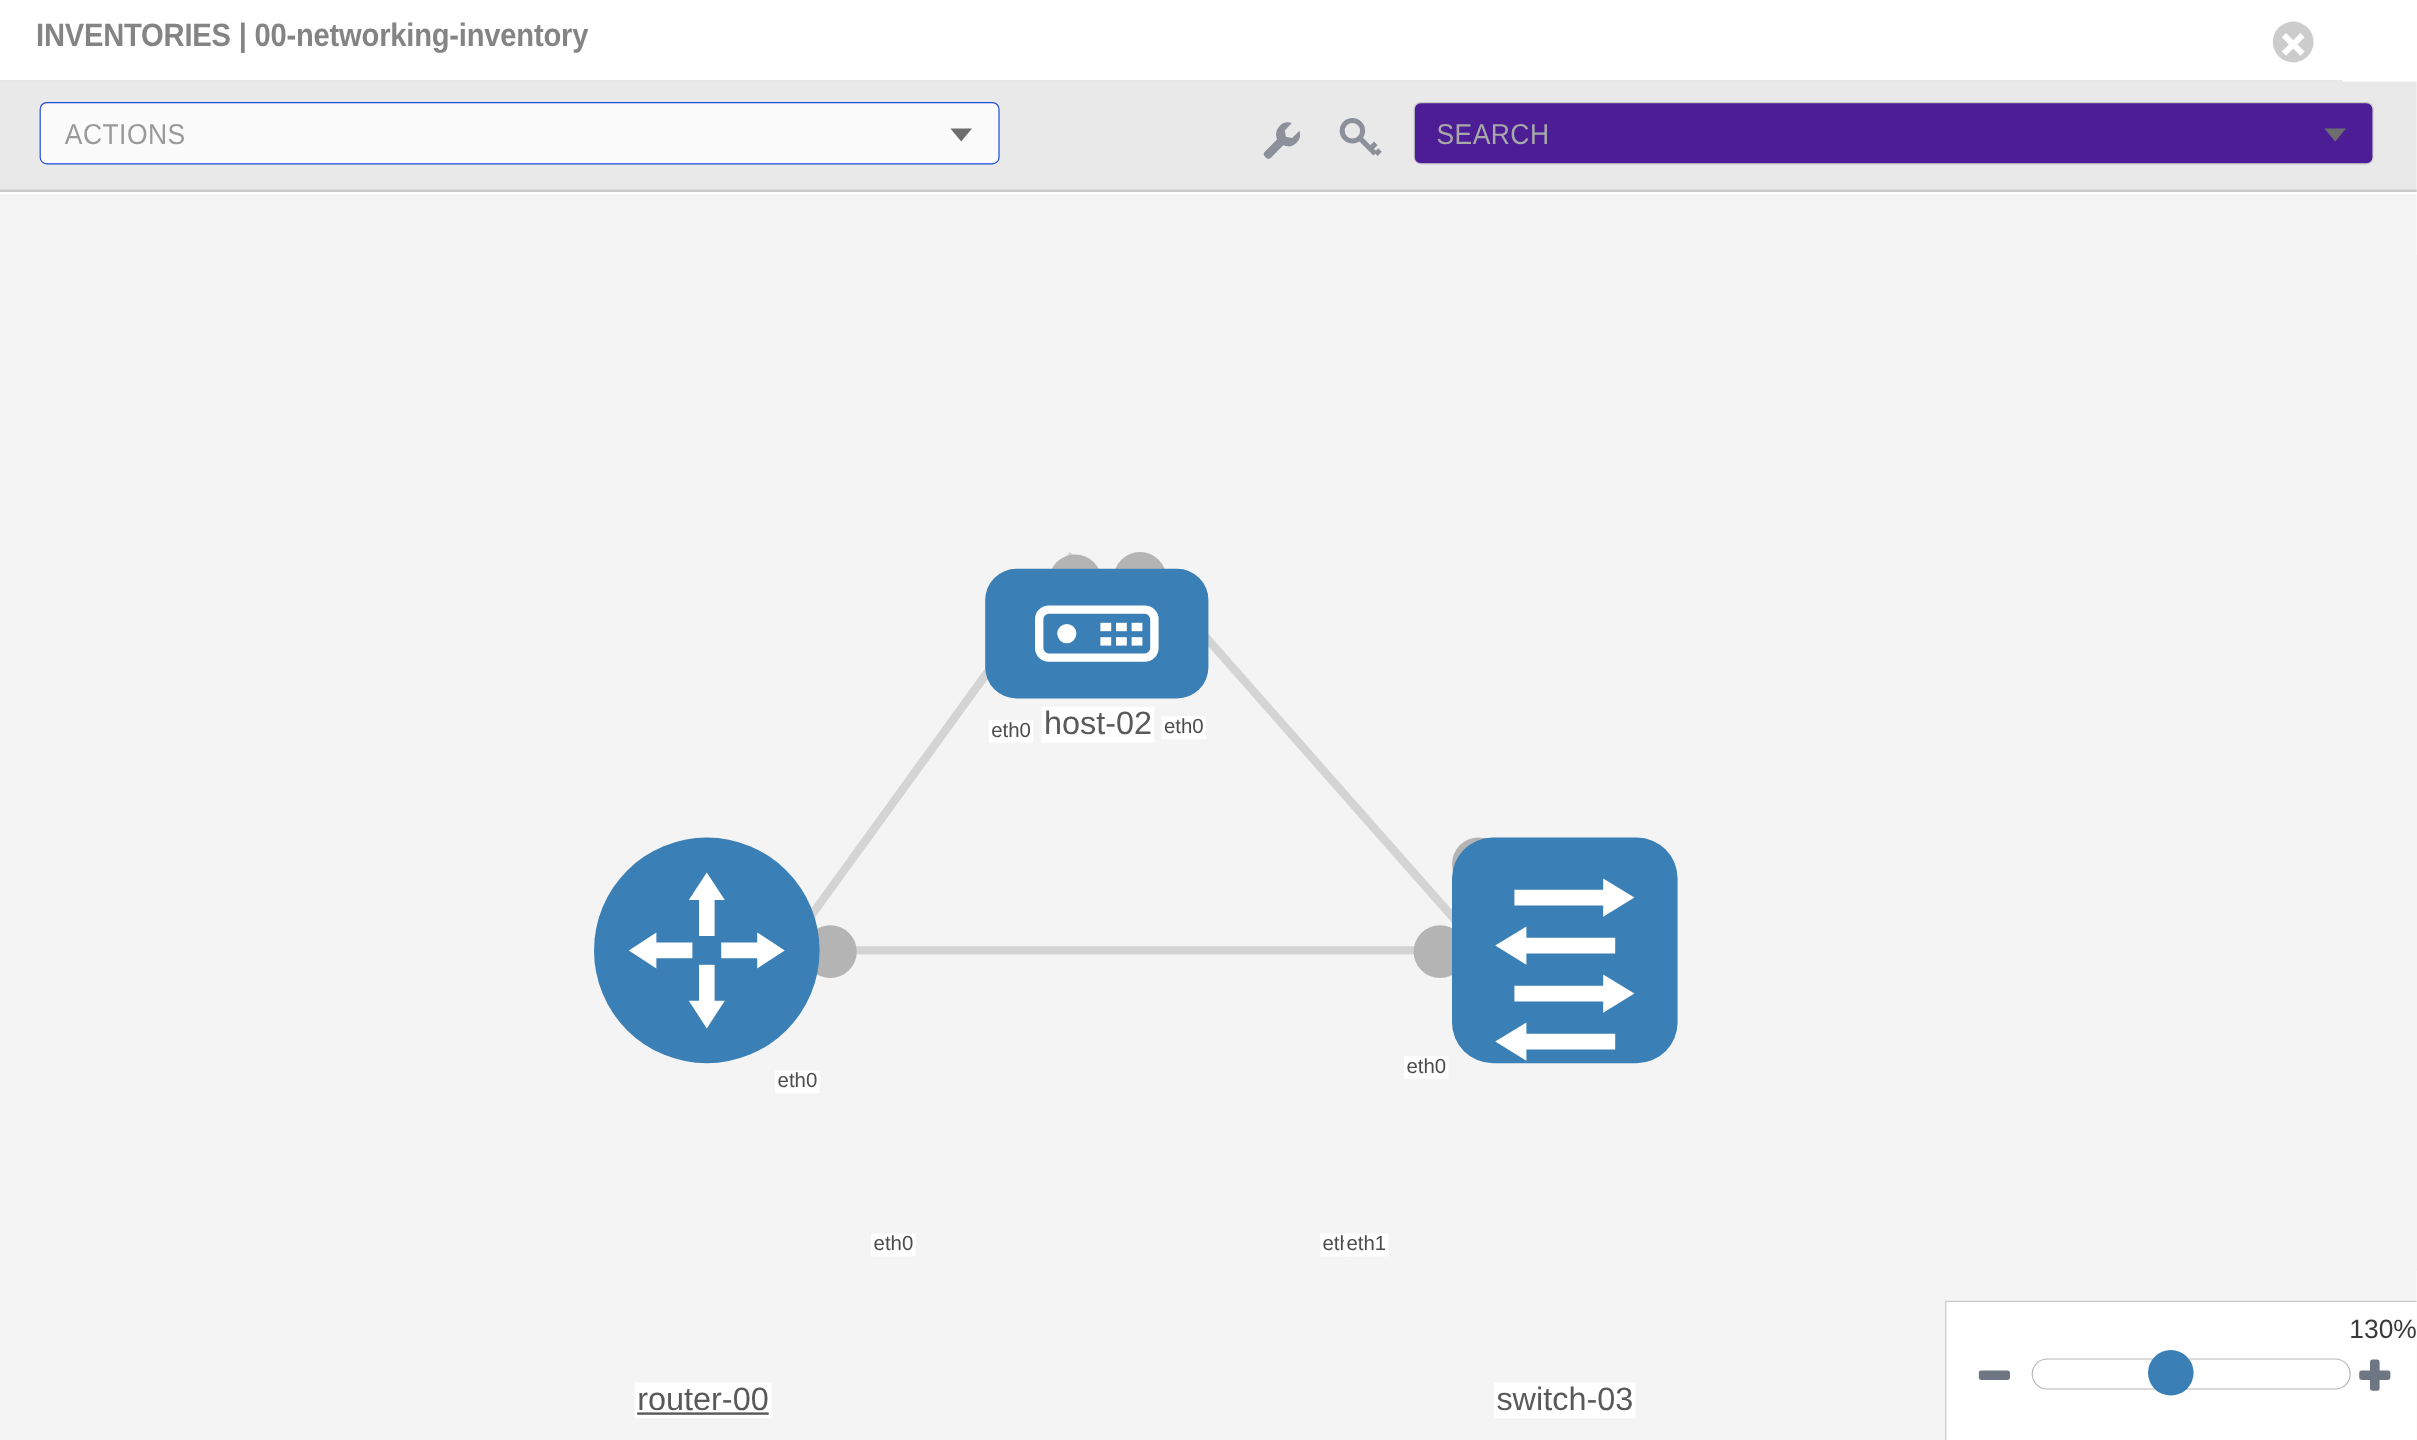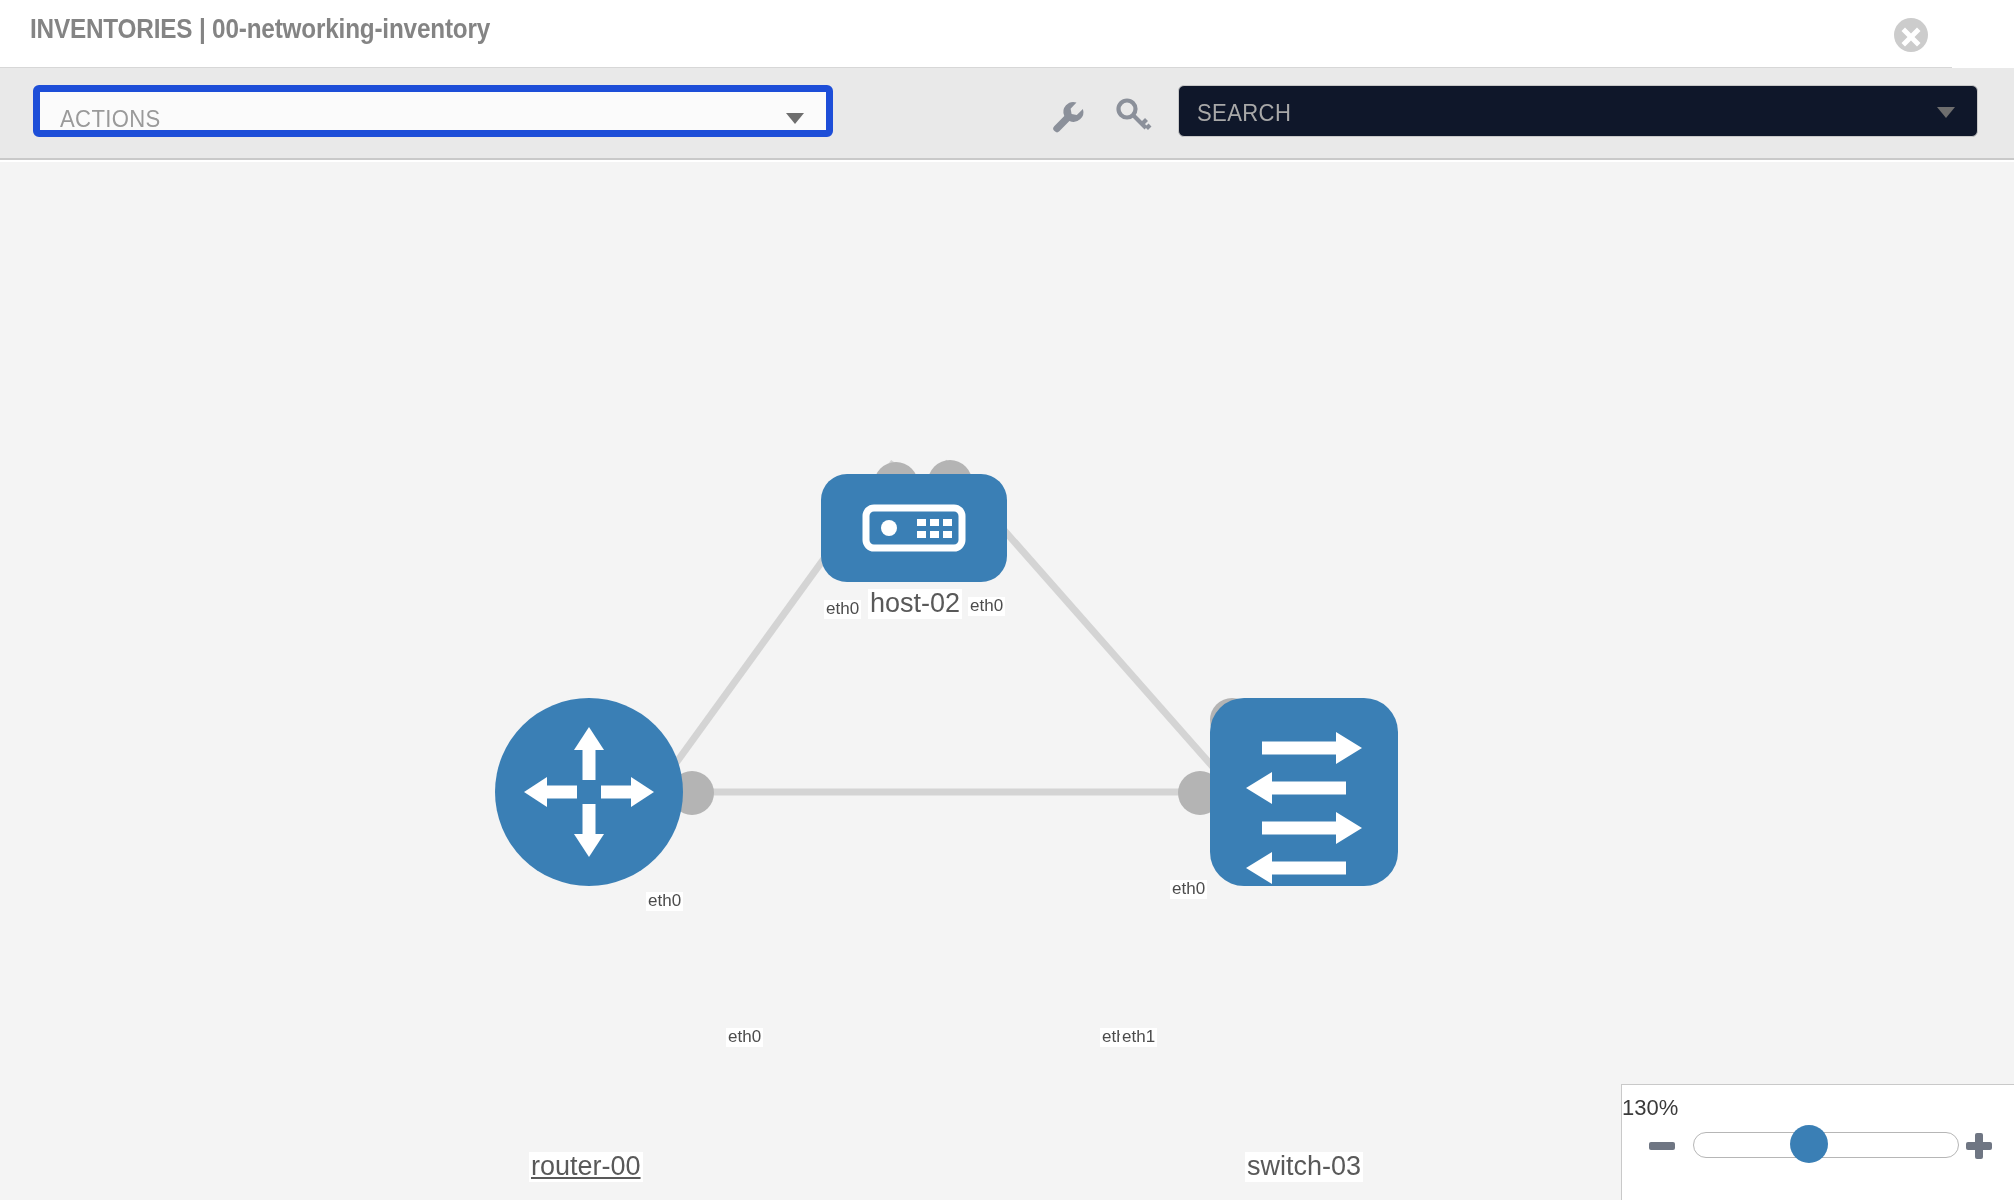--- a/index.html
+++ b/index.html
@@ -41,21 +41,21 @@
   .toolbar {
     position: absolute; left: 0; top: 68px;
     width: 2014px; height: 92px;
     background: #e9e9e9;
     border-bottom: 2px solid #c9c9c9;
   }
   .actions-select {
     position: absolute; left: 33px; top: 85px;
     width: 800px; height: 52px;
     background: #fbfbfb;
-    border: 7px solid #1d4ed8;
+    border: 1px solid #1d4ed8;
     border-radius: 6px;
     cursor: pointer;
   }
   .actions-select .sel-label {
     position: absolute; left: 20px; top: 13px;
     font-size: 24px; color: #9a9a9a;
     font-stretch: condensed;
     transform: scaleX(0.92);
     transform-origin: left center;
     letter-spacing: 0.4px;
@@ -72,21 +72,21 @@
     position: absolute; top: 95px;
     width: 42px; height: 42px;
     cursor: pointer;
   }
   .tool-icon.wrench { left: 1046px; }
   .tool-icon.key    { left: 1112px; }
 
   .search-box {
     position: absolute; left: 1178px; top: 85px;
     width: 800px; height: 52px;
-    background: #0f172a;
+    background: #4c1d95;
     border: 1px solid #c8c8c8;
     border-radius: 6px;
     cursor: text;
   }
   .search-box .sel-label {
     position: absolute; left: 18px; top: 13px;
     font-size: 24px; color: #a8a8a8;
     font-stretch: condensed;
     transform: scaleX(0.92);
     transform-origin: left center;
@@ -124,21 +124,21 @@
   
   .zoom-panel {
     position: absolute; left: 1621px; top: 1084px;
     width: 393px; height: 116px;
     background: #ffffff;
     border: 1px solid #c9c9c9;
     border-bottom: none; border-right: none;
   }
   .zoom-pct {
     position: absolute; left: 0; right: 0; top: 10px;
-    text-align: left;
+    text-align: right;
     font-size: 22px; color: #3a3a3a;
   }
   .zoom-minus, .zoom-plus {
     position: absolute; top: 44px;
     width: 34px; height: 34px;
     cursor: pointer;
   }
   .zoom-minus { left: 23px; }
   .zoom-plus  { right: 18px; }
   .zoom-track {

